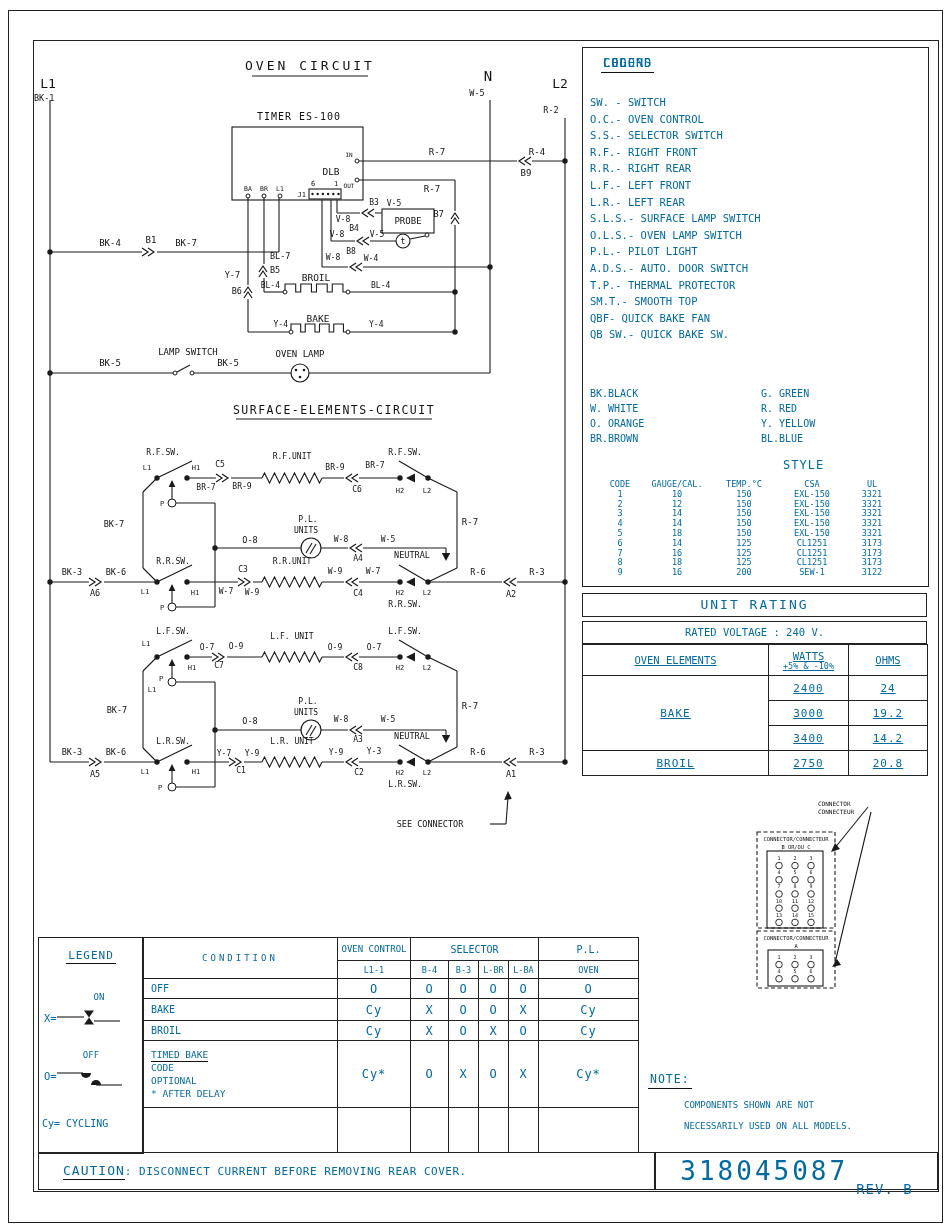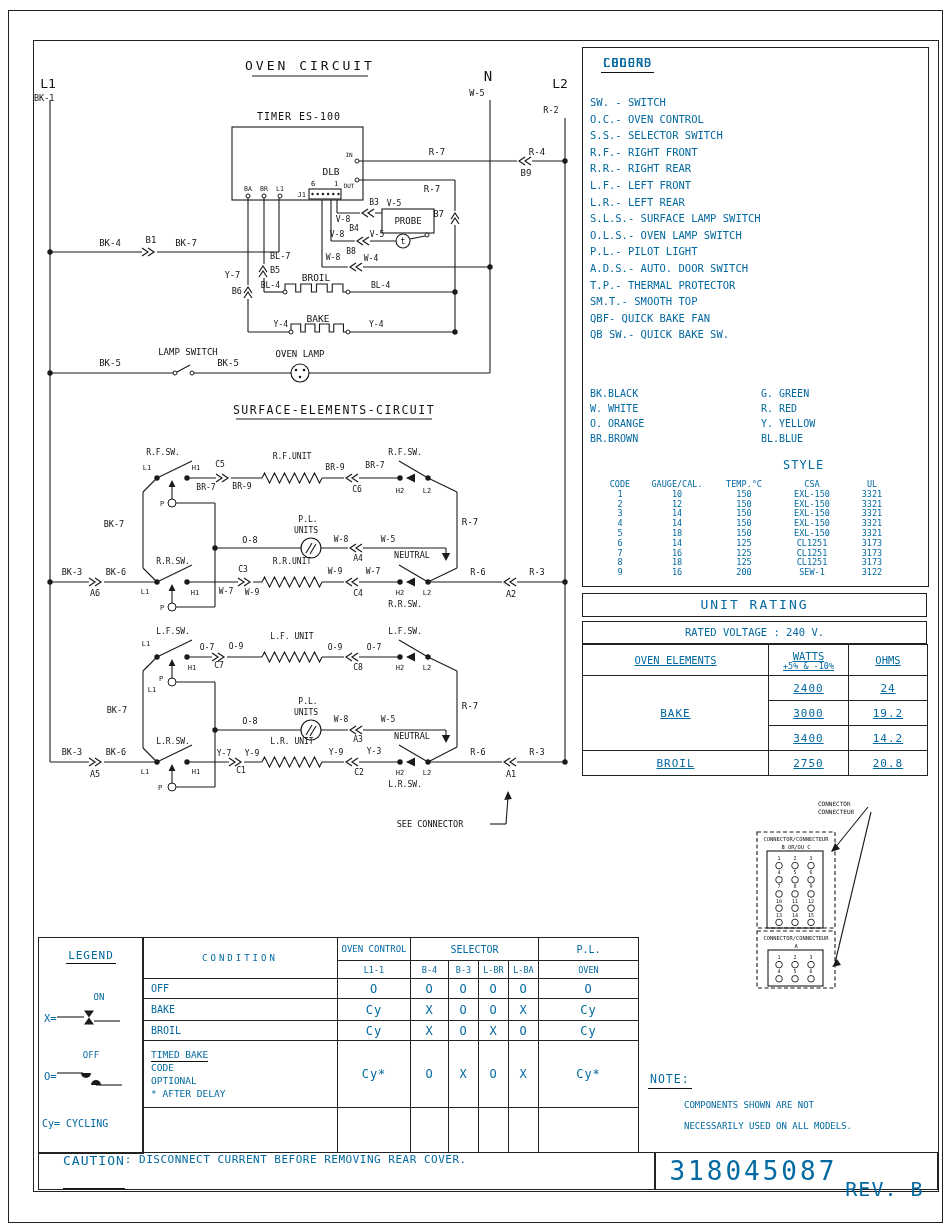--- a/index.html
+++ b/index.html
@@ -50,27 +50,27 @@
   .condtbl{left:142px;top:937px;border-collapse:collapse;table-layout:fixed;background:transparent;}
   .condtbl th,.condtbl td{border:1.2px solid #222;font-weight:normal;padding:0;}
   .condtbl th{font-size:9px;text-align:center;}
   .cond-big{font-size:15px;letter-spacing:3px;}
   .condtbl td.lab{font-size:10px;text-align:left;padding-left:8px;vertical-align:middle;}
   .condtbl td.val{font-size:12px;text-align:center;letter-spacing:1px;}
   .tb-line{display:block;font-size:9.5px;line-height:13px;}
   .tb-line.u span{border-bottom:1px solid #111;padding-bottom:1px;}
   
   .caution{left:38px;top:1152px;width:617px;height:38px;border:1.4px solid #222;
-           display:flex;padding-left:24px;box-sizing:border-box;}
+           display:flex;align-items:center;padding-left:24px;box-sizing:border-box;}
   .caution .cl{font-size:13px;border-bottom:1px solid #111;padding-bottom:1px;letter-spacing:1px;}
   .caution .ct{font-size:11px;letter-spacing:0.5px;}
   .partbox{left:655px;top:1152px;width:283px;height:38px;border:1.4px solid #222;
            display:flex;align-items:center;justify-content:center;gap:8px;box-sizing:border-box;}
   .partnum{font-size:26px;letter-spacing:3px;}
-  .rev{font-size:20px;letter-spacing:1px;margin-top:36px;}
+  .rev{font-size:14px;letter-spacing:1px;margin-top:36px;}
 </style>
 </head>
 <body>
 
 <div class="page">
 
   <div class="frame" style="left:8px;top:10px;width:933px;height:1211px;"></div>
   <div class="frame" style="left:33px;top:40px;width:904px;height:1150px;"></div>
 
   <svg id="art" width="950" height="1232" viewBox="0 0 950 1232">

